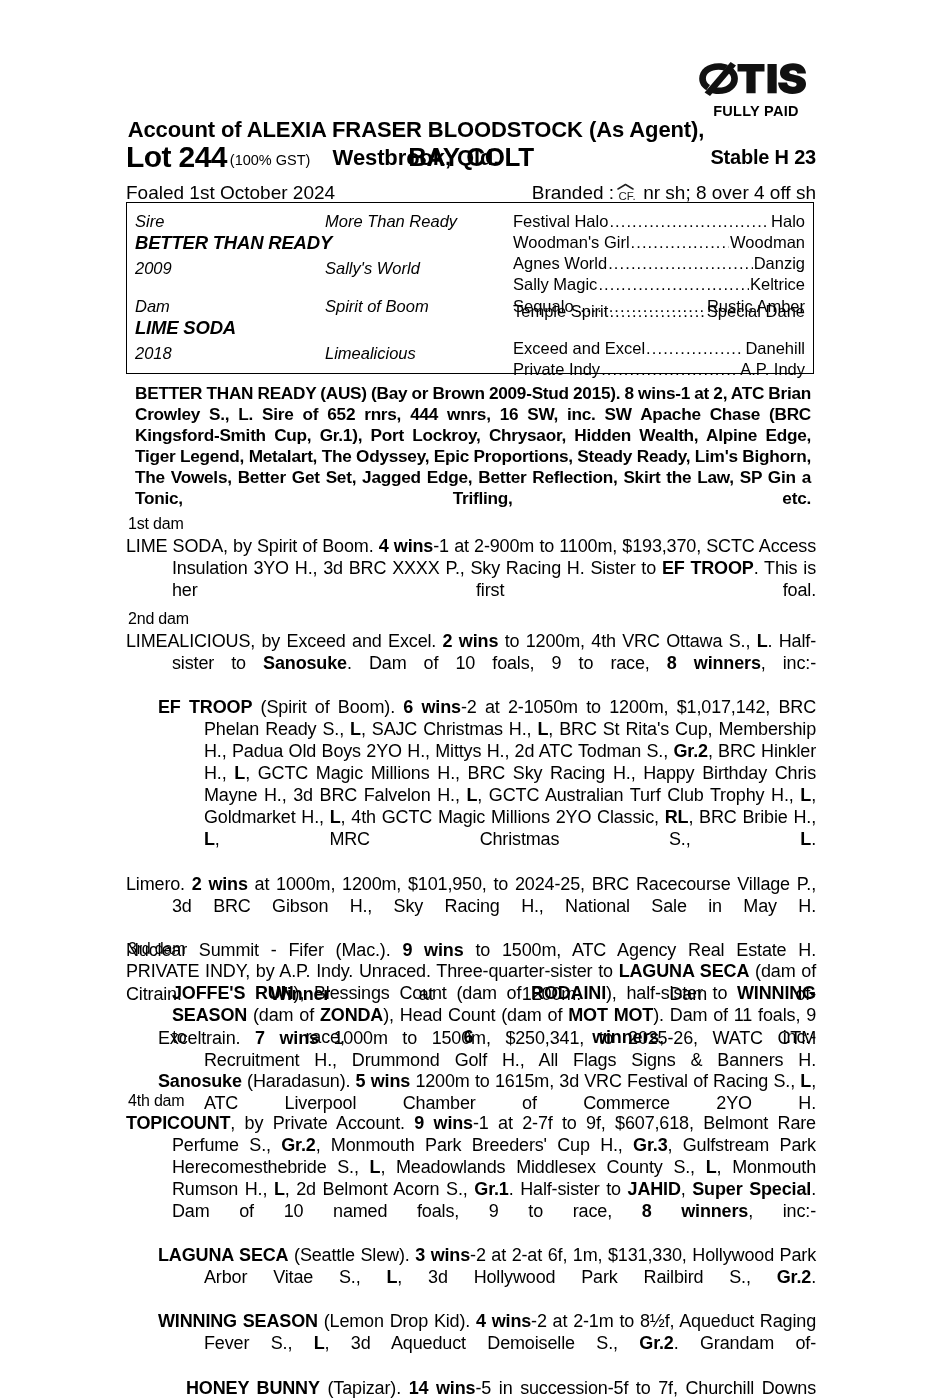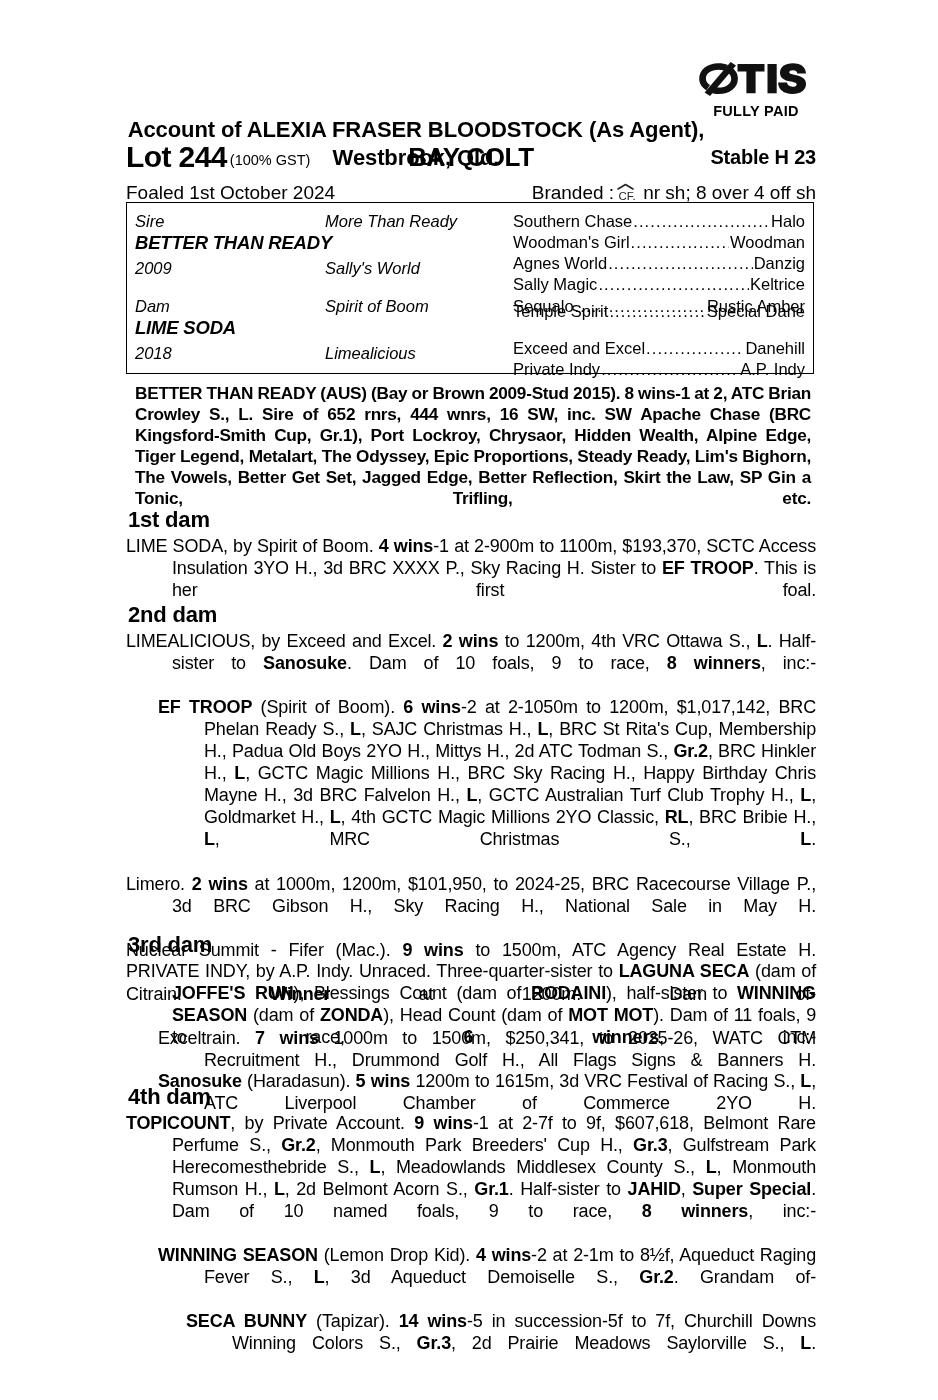--- a/index.html
+++ b/index.html
@@ -212,24 +212,24 @@
   }
   .sire-para::after { content: ""; display: inline-block; width: 100%; }
 
   
   .dam-section {
     position: absolute;
     left: 126px;
     width: 690px;
   }
   .dam-heading {
-    font-size: 22px;
-    font-weight: bold;
+    font-size: 16px;
+    font-weight: normal;
     letter-spacing: -0.2px;
-    margin: 4px 0 2px 2px;
+    margin: 12px 0 2px 2px;
   }
   .entry {
     font-size: 18px;
     line-height: 1.225;
     text-align: justify;
     text-justify: inter-word;
     margin: 0;
     padding-left: 46px;
     text-indent: -46px;
     letter-spacing: -0.15px;
@@ -308,21 +308,21 @@
       <div class="ped-cell ped-label" style="top:95px;">Dam</div>
       <div class="ped-cell ped-mid" style="top:95px;">Spirit of Boom</div>
       <div class="ped-cell ped-label ped-name" style="top:116px;">LIME SODA</div>
       <div class="ped-cell ped-label" style="top:142px;">2018</div>
       <div class="ped-cell ped-mid" style="top:142px;">Limealicious</div>
     </div>
 
     <div class="ped-right">
       <div id="third-gen-rows">
           <div class="ped-row" style="top: 10px;">
-            <span class="pn-a">Southern Chase</span>
+            <span class="pn-a">Festival Halo</span>
             <span class="pn-dots">..........................................................................................</span>
             <span class="pn-b">Halo</span>
           </div>
           <div class="ped-row" style="top: 31px;">
             <span class="pn-a">Woodman's Girl</span>
             <span class="pn-dots">..........................................................................................</span>
             <span class="pn-b">Woodman</span>
           </div>
           <div class="ped-row" style="top: 52px;">
             <span class="pn-a">Agnes World</span>
@@ -374,17 +374,18 @@
       <p class="entry lvl2"><span>Exceltrain. </span><b>7 wins</b><span> 1000m to 1500m, $250,341, to 2025-26, WATC CTM Recruitment H., Drummond Golf H., All Flags Signs &amp; Banners H.</span></p>
     </div>
   <div class="dam-section sec-3" id="dam-2">
       <div class="dam-heading">3rd dam</div>
       <p class="entry"><span>PRIVATE INDY, by A.P. Indy. Unraced. Three-quarter-sister to </span><b>LAGUNA SECA</b><span> (dam of </span><b>JOFFE'S RUN</b><span>), Blessings Count (dam of </span><b>RODAINI</b><span>), half-sister to </span><b>WINNING SEASON</b><span> (dam of </span><b>ZONDA</b><span>), Head Count (dam of </span><b>MOT MOT</b><span>). Dam of 11 foals, 9 to race, </span><b>6 winners</b><span>, inc:-</span></p>
       <p class="entry lvl2"><b>Sanosuke</b><span> (Haradasun). </span><b>5 wins</b><span> 1200m to 1615m, 3d VRC Festival of Racing S., </span><b>L</b><span>, ATC Liverpool Chamber of Commerce 2YO H.</span></p>
     </div>
   <div class="dam-section sec-4" id="dam-3">
       <div class="dam-heading">4th dam</div>
       <p class="entry"><b>TOPICOUNT</b><span>, by Private Account. </span><b>9 wins</b><span>-1 at 2-7f to 9f, $607,618, Belmont Rare Perfume S., </span><b>Gr.2</b><span>, Monmouth Park Breeders' Cup H., </span><b>Gr.3</b><span>, Gulfstream Park Herecomesthebride S., </span><b>L</b><span>, Meadowlands Middlesex County S., </span><b>L</b><span>, Monmouth Rumson H., </span><b>L</b><span>, 2d Belmont Acorn S., </span><b>Gr.1</b><span>. Half-sister to </span><b>JAHID</b><span>, </span><b>Super Special</b><span>. Dam of 10 named foals, 9 to race, </span><b>8 winners</b><span>, inc:-</span></p>
+      <p class="entry lvl2"><b>LAGUNA SECA</b><span> (Seattle Slew). </span><b>3 wins</b><span>-2 at 2-at 6f, 1m, $131,330, Hollywood Park Arbor Vitae S., </span><b>L</b><span>, 3d Hollywood Park Railbird S., </span><b>Gr.2</b><span>.</span></p>
       <p class="entry lvl2"><b>WINNING SEASON</b><span> (Lemon Drop Kid). </span><b>4 wins</b><span>-2 at 2-1m to 8½f, Aqueduct Raging Fever S., </span><b>L</b><span>, 3d Aqueduct Demoiselle S., </span><b>Gr.2</b><span>. Grandam of-</span></p>
-      <p class="entry lvl3"><b>SECA BUNNY</b><span> (Tapizar). </span><b>14 wins</b><span>-5 in succession-5f to 7f, Churchill Downs Winning Colors S., </span><b>Gr.3</b><span>, 2d Prairie Meadows Saylorville S., </span><b>L</b><span>.</span></p>
+      <p class="entry lvl3"><b>HONEY BUNNY</b><span> (Tapizar). </span><b>14 wins</b><span>-5 in succession-5f to 7f, Churchill Downs Winning Colors S., </span><b>Gr.3</b><span>, 2d Prairie Meadows Saylorville S., </span><b>L</b><span>.</span></p>
     </div>
 
 </div>
 
 </body></html>

